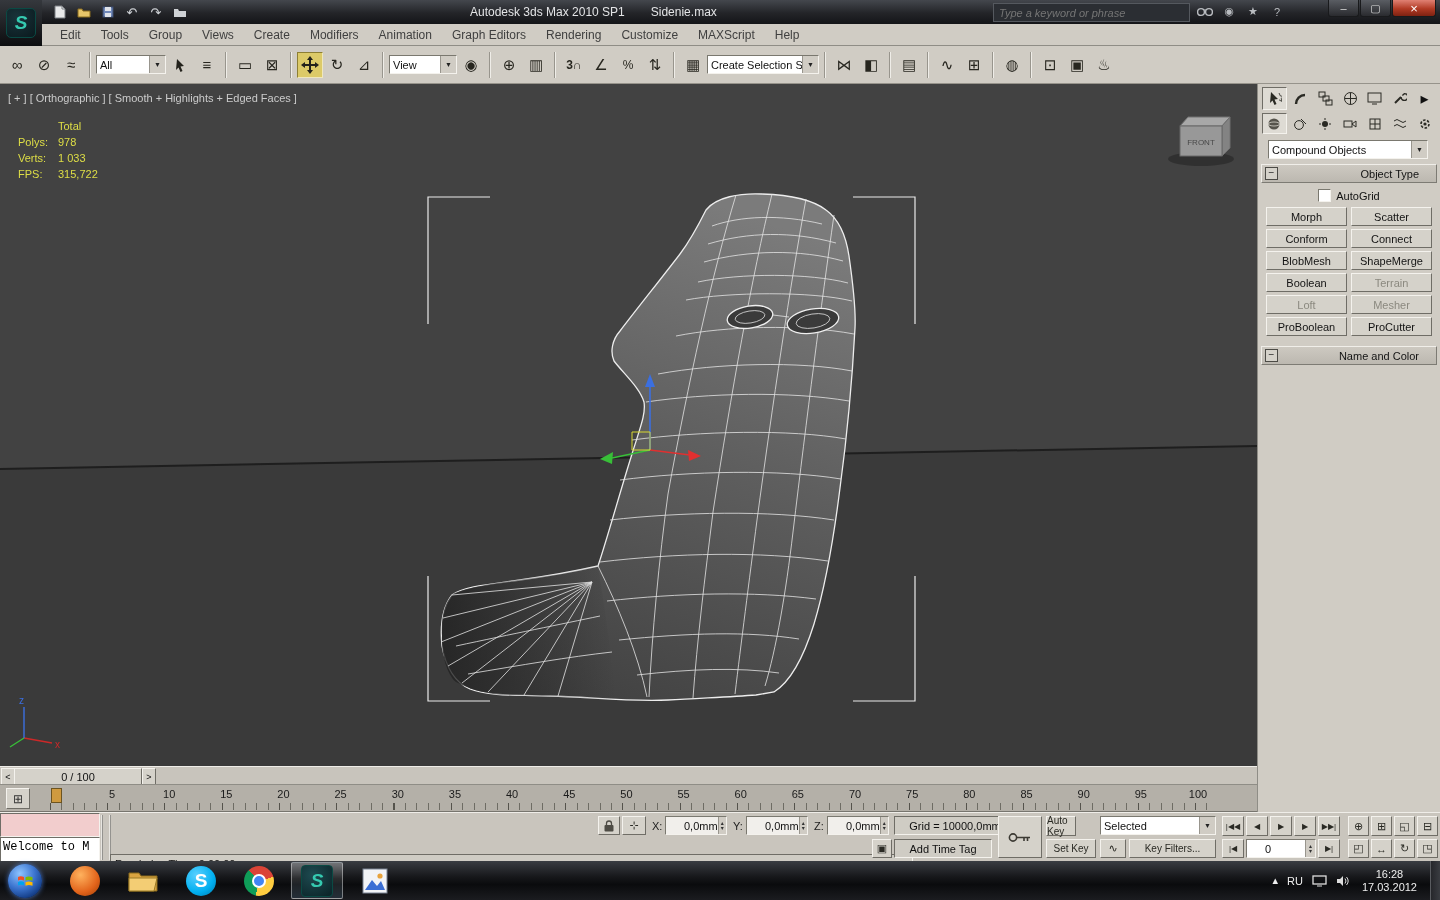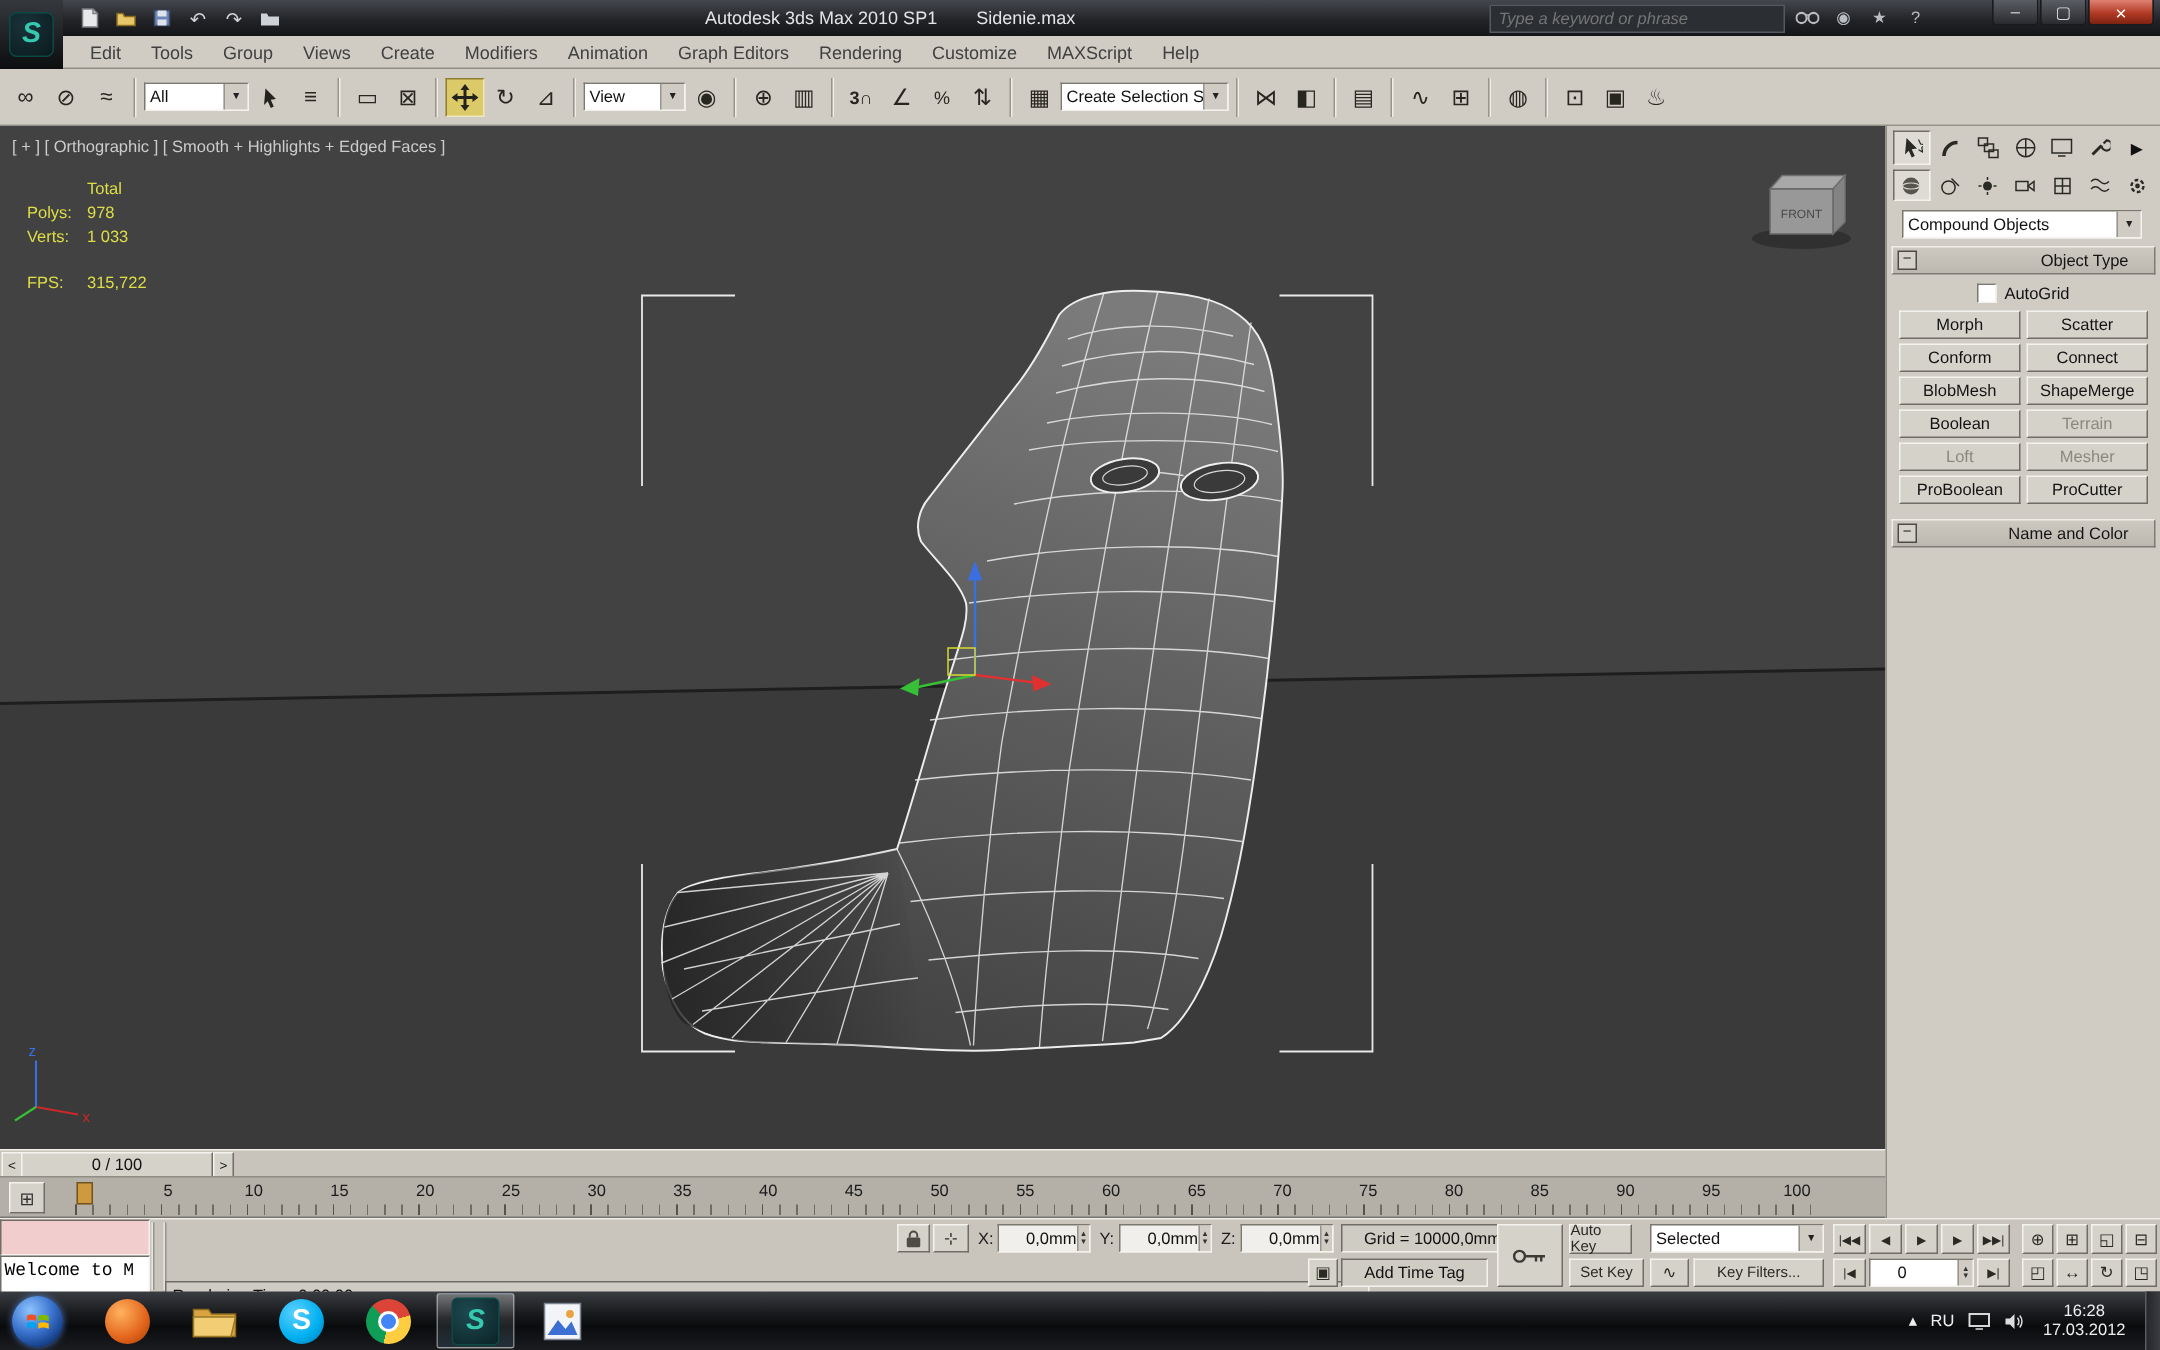--- a/index.html
+++ b/index.html
@@ -46,21 +46,21 @@
   .combo .arrow{width:15px;height:17px;background:#d0ccc4;border-left:1px solid #98958d;
                 display:flex;align-items:center;justify-content:center;font-size:7px;color:#222;}
   
   .main{position:absolute;left:0;top:84px;width:1440px;height:728px;background:#d0ccc4;}
   .viewport{position:absolute;left:0;top:0;width:1257px;height:682px;background:#3e3e3e;
             box-shadow:inset 0 0 0 1px #8d7d35;}
   .vp-canvas{position:absolute;left:0;top:0;width:100%;height:100%;}
   .vp-label{position:absolute;left:8px;top:8px;font-size:11px;color:#cccccc;}
   .vp-stats{position:absolute;left:18px;top:34px;font-size:11px;color:#dede46;line-height:16px;}
   .srow span.slabel{display:inline-block;width:40px;}
-  .srow.fps{margin-top:15px;}
+  .srow.fps{}
   
   .trackbar{position:absolute;left:0;top:682px;width:1257px;height:18px;background:#c8c4bc;border-top:1px solid #efede8;}
   .tb-arrow{position:absolute;top:1px;width:12px;height:15px;font-size:9px;display:flex;align-items:center;justify-content:center;}
   .tb-handle{position:absolute;left:14px;top:1px;width:126px;height:15px;display:flex;align-items:center;
              justify-content:center;font-size:11px;}
   
   .ruler{position:absolute;left:0;top:700px;width:1257px;height:28px;background:#b4b0a8;
          border-top:1px solid #8f8d86;border-bottom:1px solid #77756e;box-sizing:border-box;}
   .ruler .ticks{position:absolute;left:50px;bottom:1px;width:1160px;height:7px;
       background-image:repeating-linear-gradient(90deg,#55534c 0 1px,transparent 1px 57.25px),
@@ -603,21 +603,21 @@
     <div class="sfield in" style="left:894px;top:26px;width:98px;justify-content:center">
       <span>Add Time Tag</span>
     </div>
 
     <span class="sbtn out" style="left:998px;top:3px;width:44px;height:42px">
       <svg width="24" height="13">
           <circle cx="5" cy="6.5" r="3.6" fill="none" stroke="#3c3a33" stroke-width="1.6"></circle>
           <path d="M8.6,6.5 H22 M16,6.5 V10 M19.5,6.5 V10" stroke="#3c3a33" stroke-width="1.6" fill="none"></path>
         </svg>
     </span>
-    <span class="sbtn out" style="left:1046px;top:3px;width:42px;height:20px;font-size:10px">Auto Key</span>
+    <span class="sbtn out" style="left:1046px;top:3px;width:30px;height:20px;font-size:10px">Auto Key</span>
     <span class="sbtn out" style="left:1046px;top:26px;width:50px;height:19px;font-size:10px">Set Key</span>
 
     <div class="combo" style="position:absolute;left:1100px;top:3px;width:116px">
       <span class="val">Selected</span>
       <span class="arrow">▼</span>
     </div>
     <span class="sbtn out" style="left:1100px;top:26px;width:26px;height:19px">∿</span>
     <span class="sbtn out" style="left:1129px;top:26px;width:87px;height:19px;font-size:10px">Key Filters...</span>
 
     <span class="sbtn out pbtn" style="left:1222px;top:3px;width:22px;height:20px">|◀◀</span>

